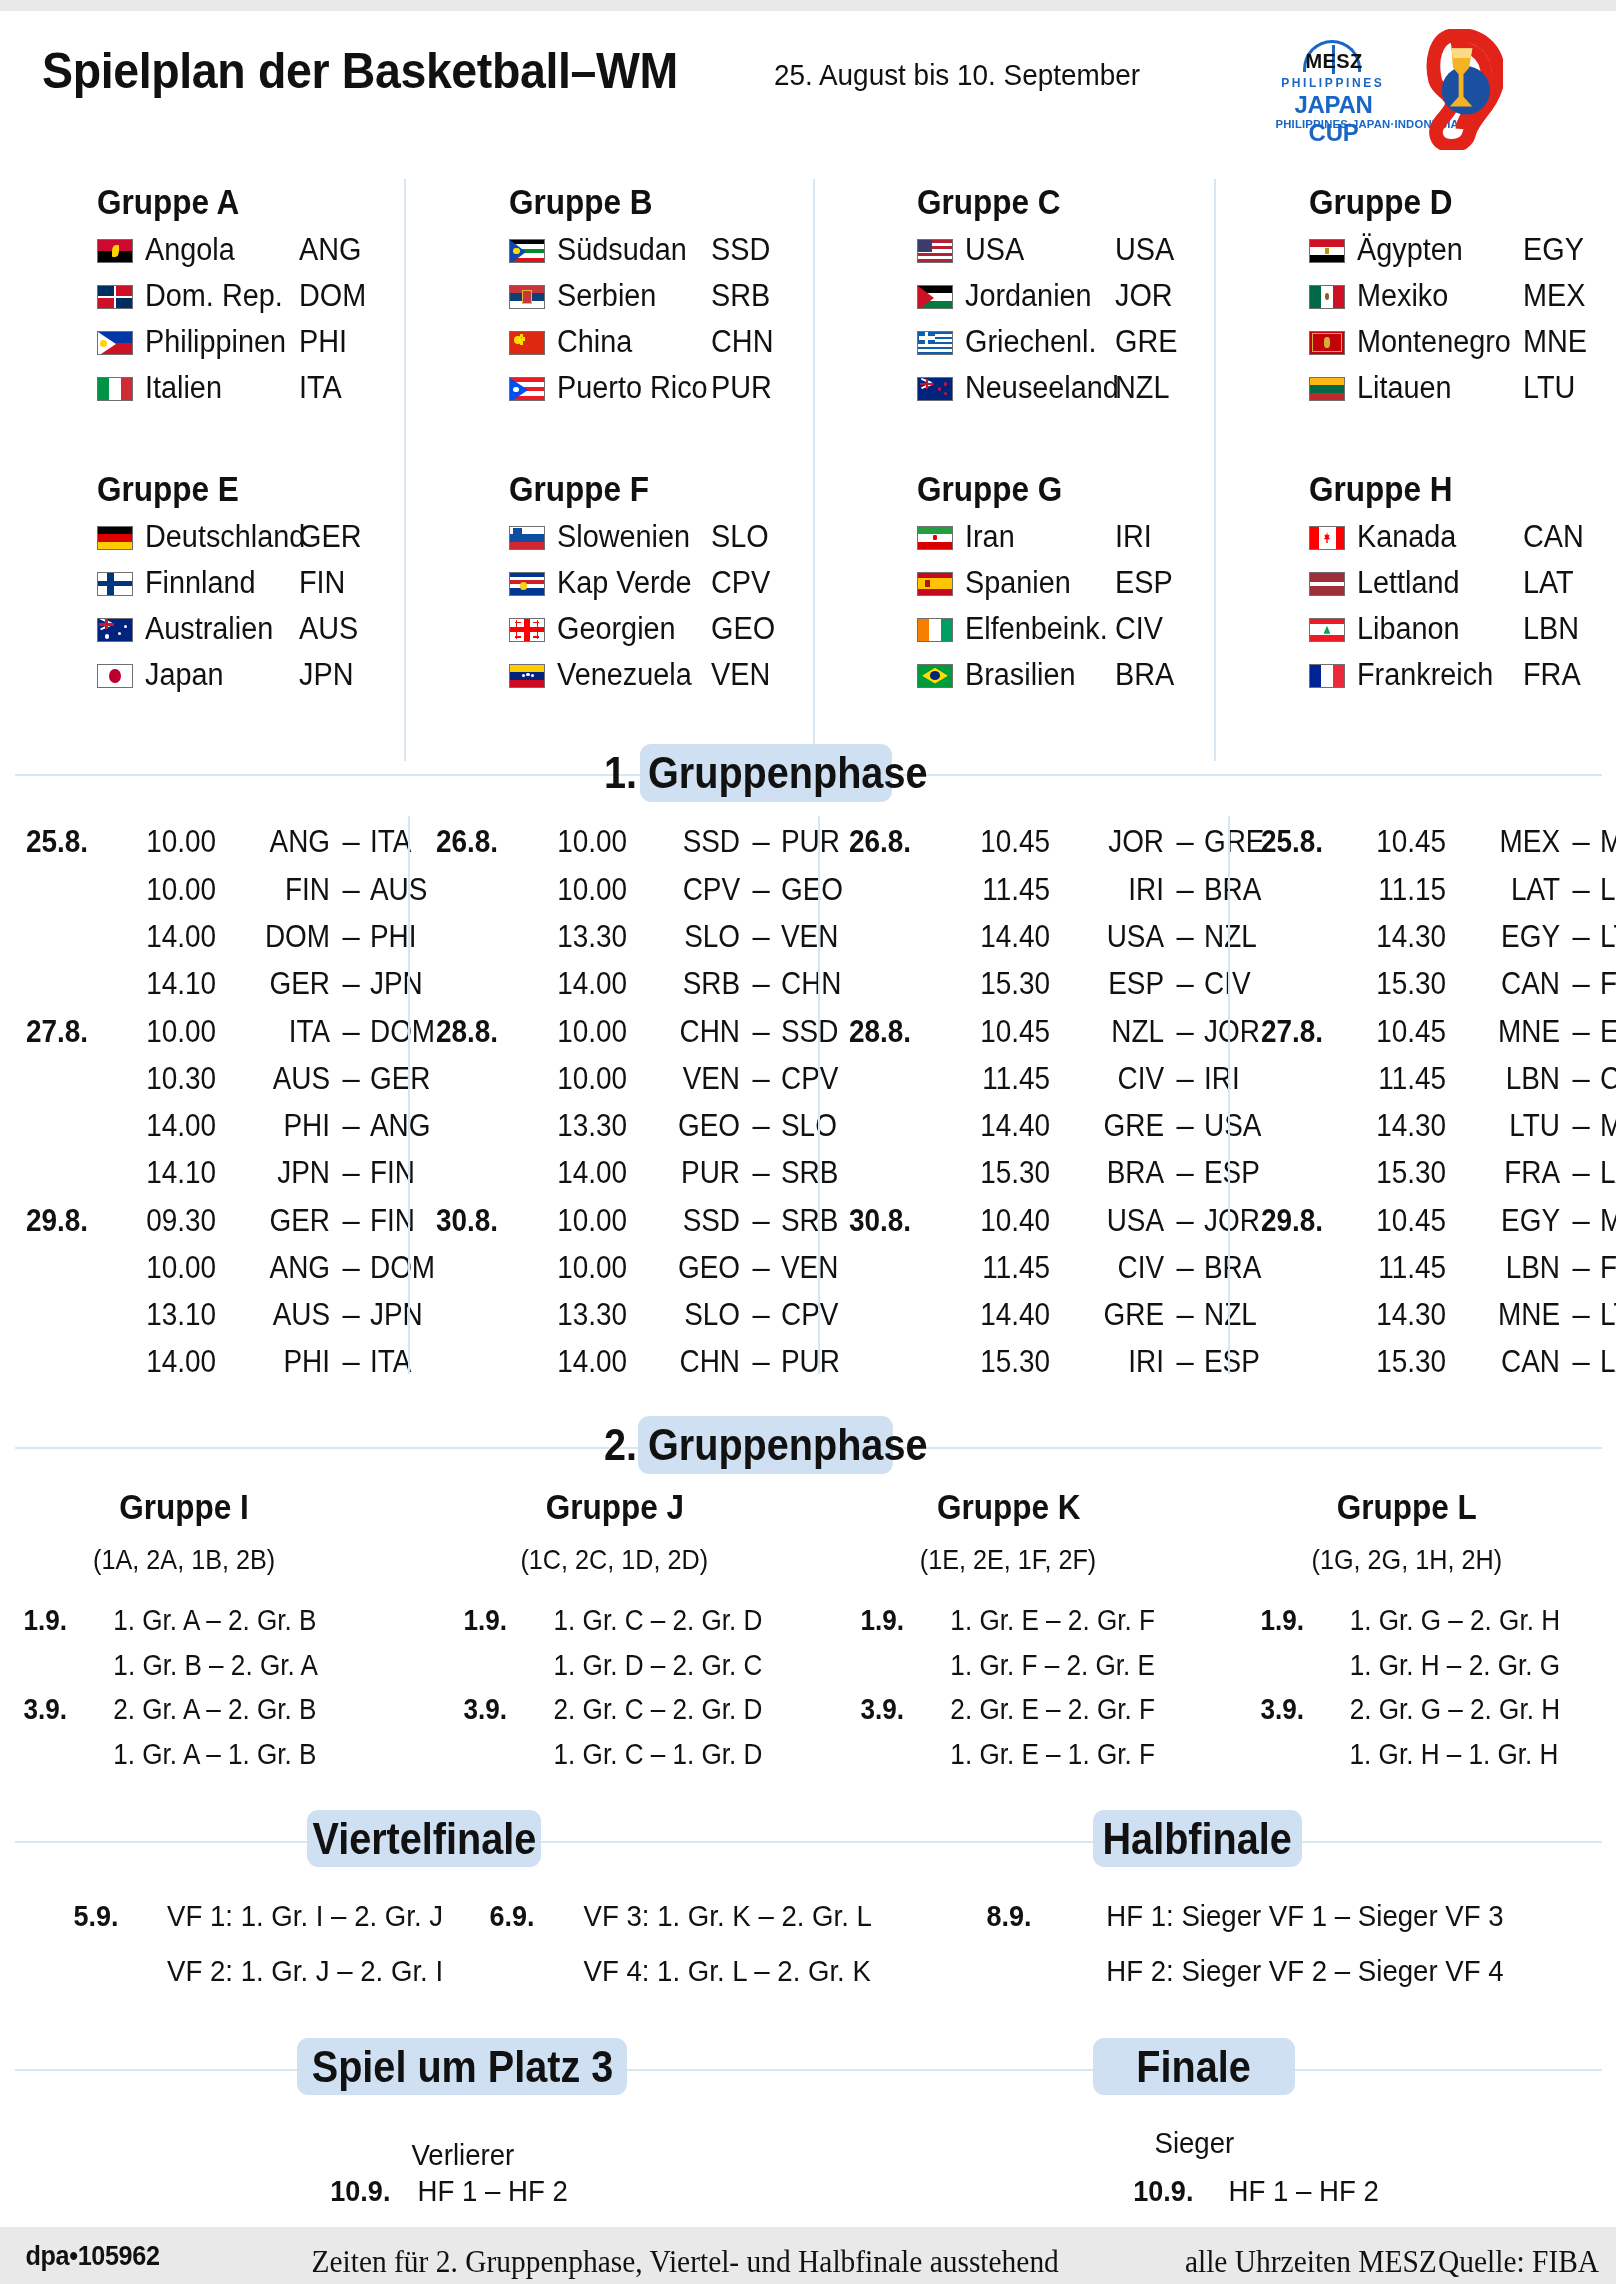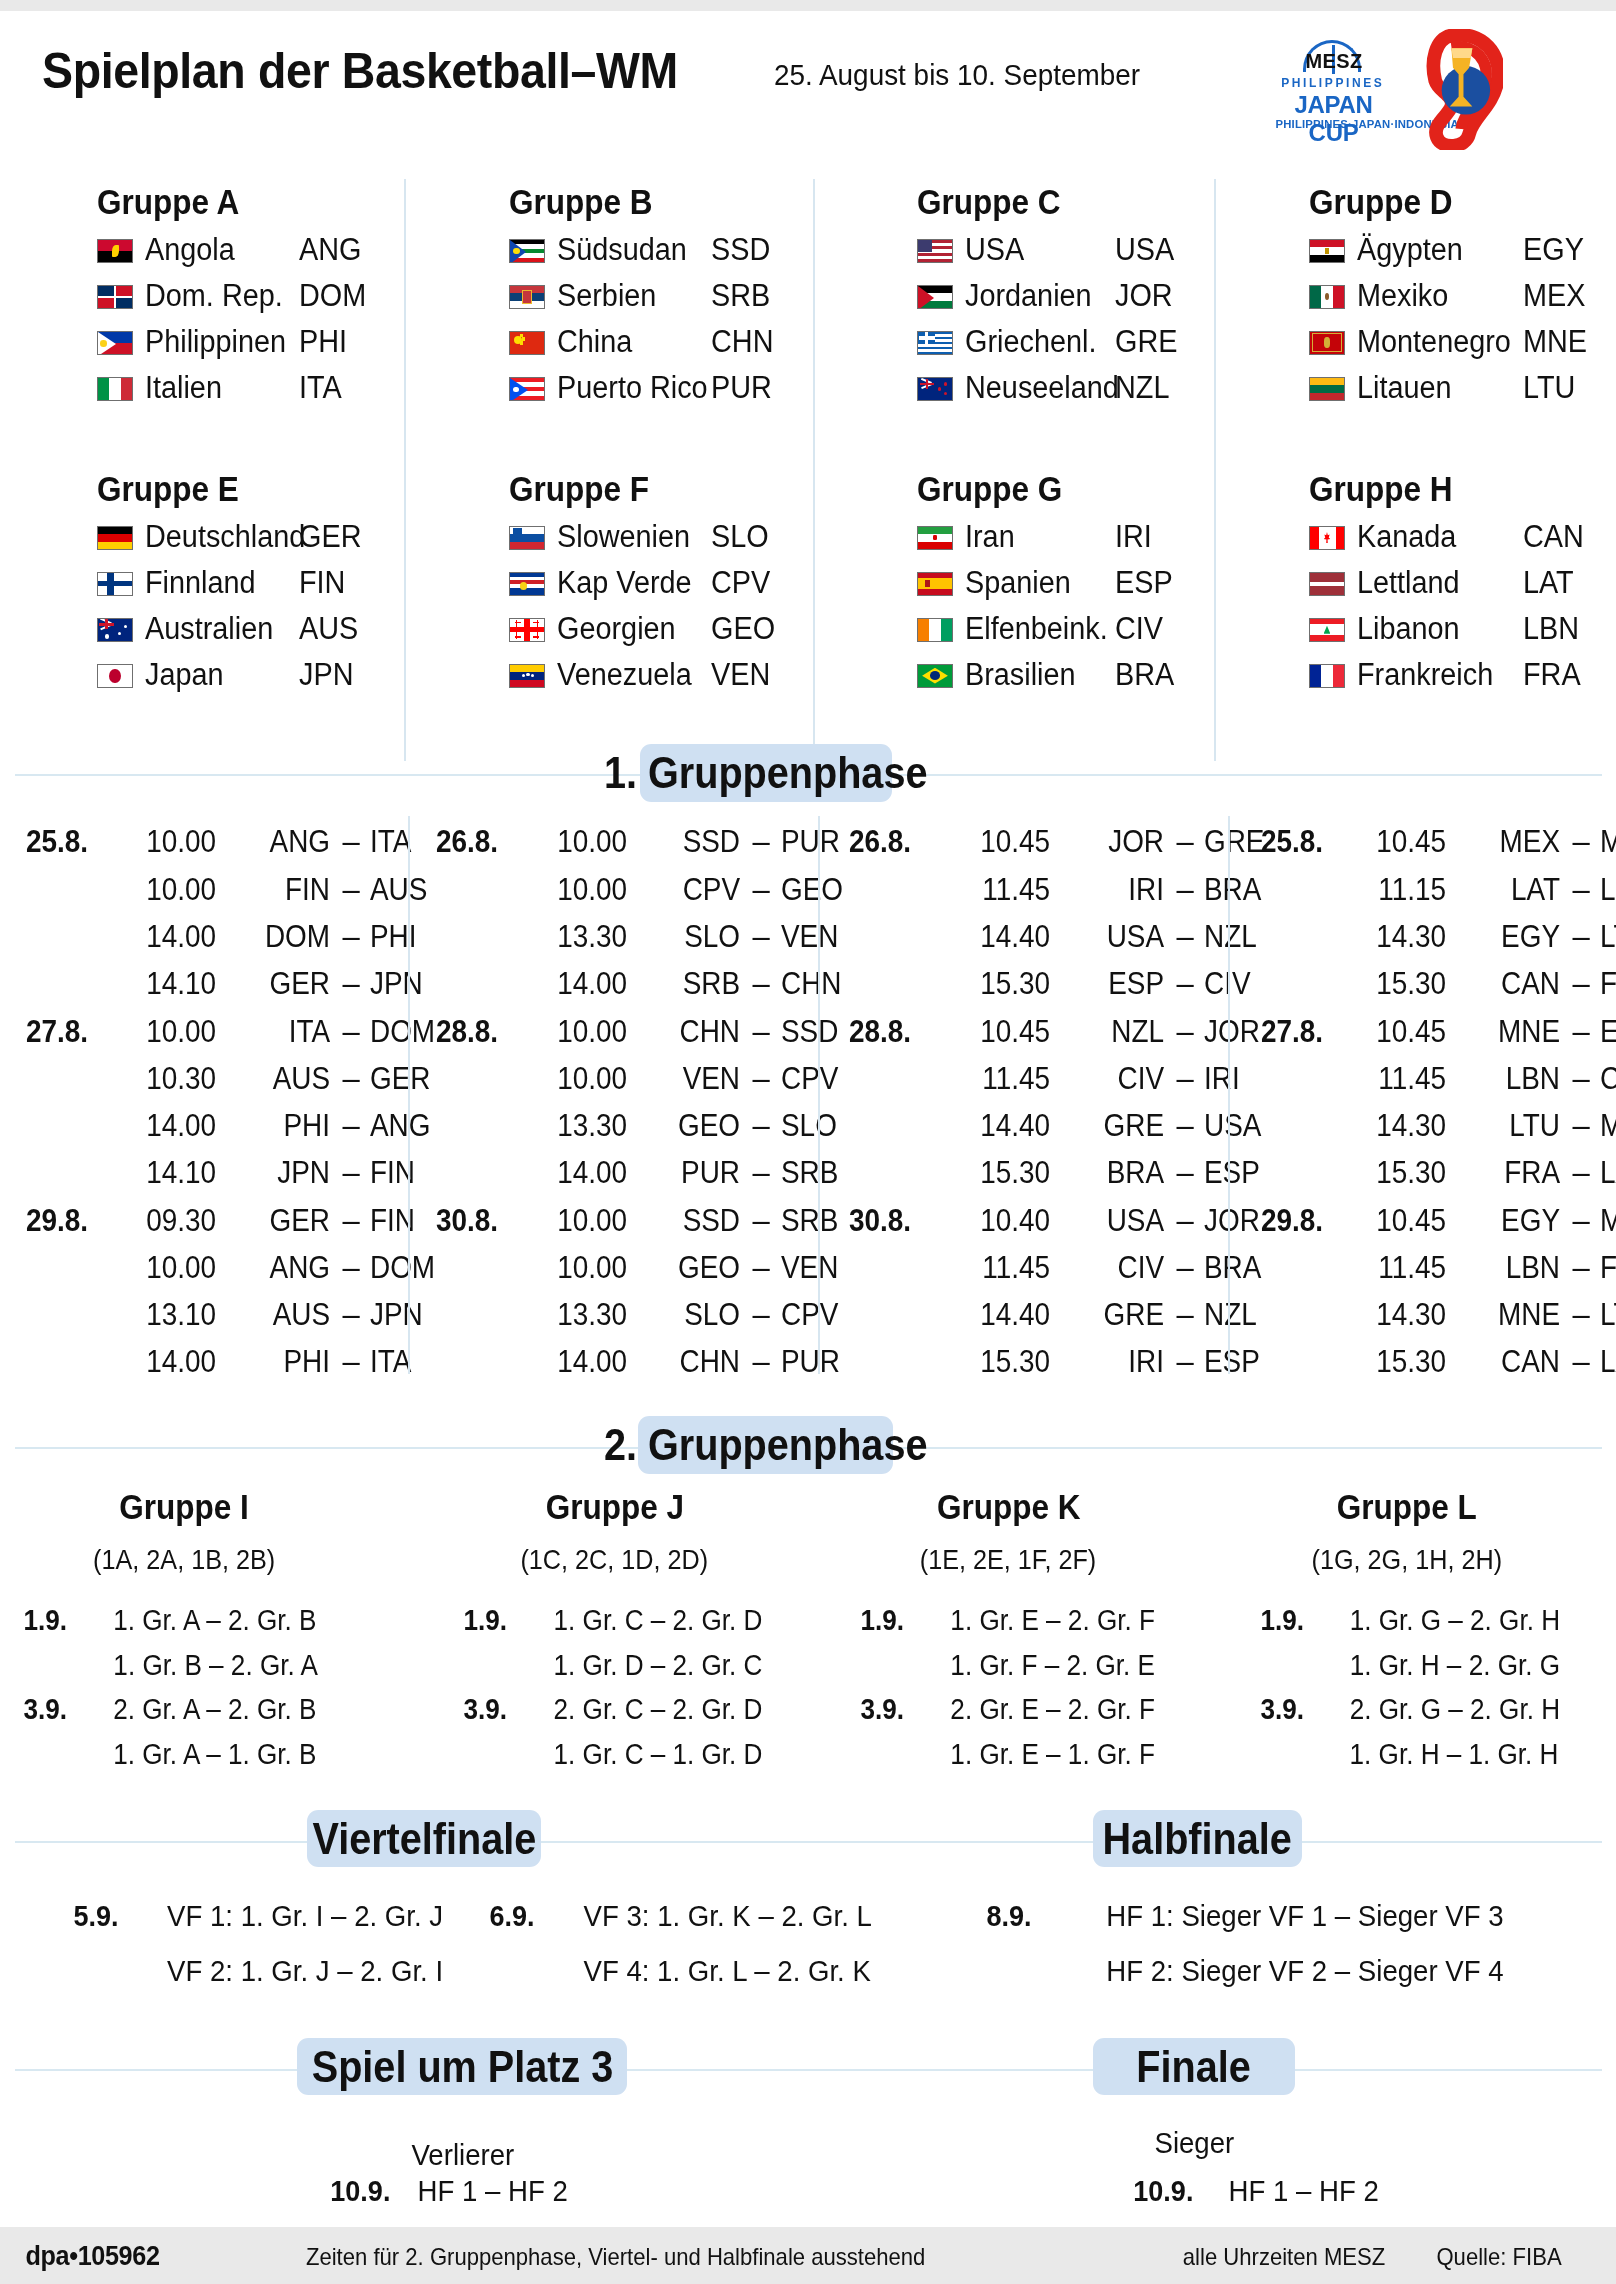--- a/index.html
+++ b/index.html
@@ -91,21 +91,21 @@
   .koline span{transform:scaleX(.92);display:inline-block;}
   .kodate{position:absolute;font-size:30px;font-weight:bold;white-space:nowrap;}
   .kodate span{transform:scaleX(.9);display:inline-block;}
 
   .ctext{position:absolute;font-size:30px;text-align:center;white-space:nowrap;}
   .ctext span{transform:scaleX(.92);display:inline-block;}
 
   
   .dpa{position:absolute;left:18px;top:2240px;font-size:28px;font-weight:bold;letter-spacing:-0.4px;}
   .dpa span{transform:scaleX(.9);display:inline-block;}
-  .fnote{position:absolute;top:2243px;font-size:24px;white-space:nowrap;}
+  .fnote{position:absolute;top:2243px;font-size:32px;white-space:nowrap;font-family:Liberation Serif, serif;}
   .fnote span{transform:scaleX(.92);display:inline-block;}
 </style>
 </head>
 <body>
 
 <div class="topbar"></div>
 
 <div class="header">
   <div class="title">Spielplan der Basketball–WM</div>
   <div class="subtitle">25. August bis 10. September</div>

